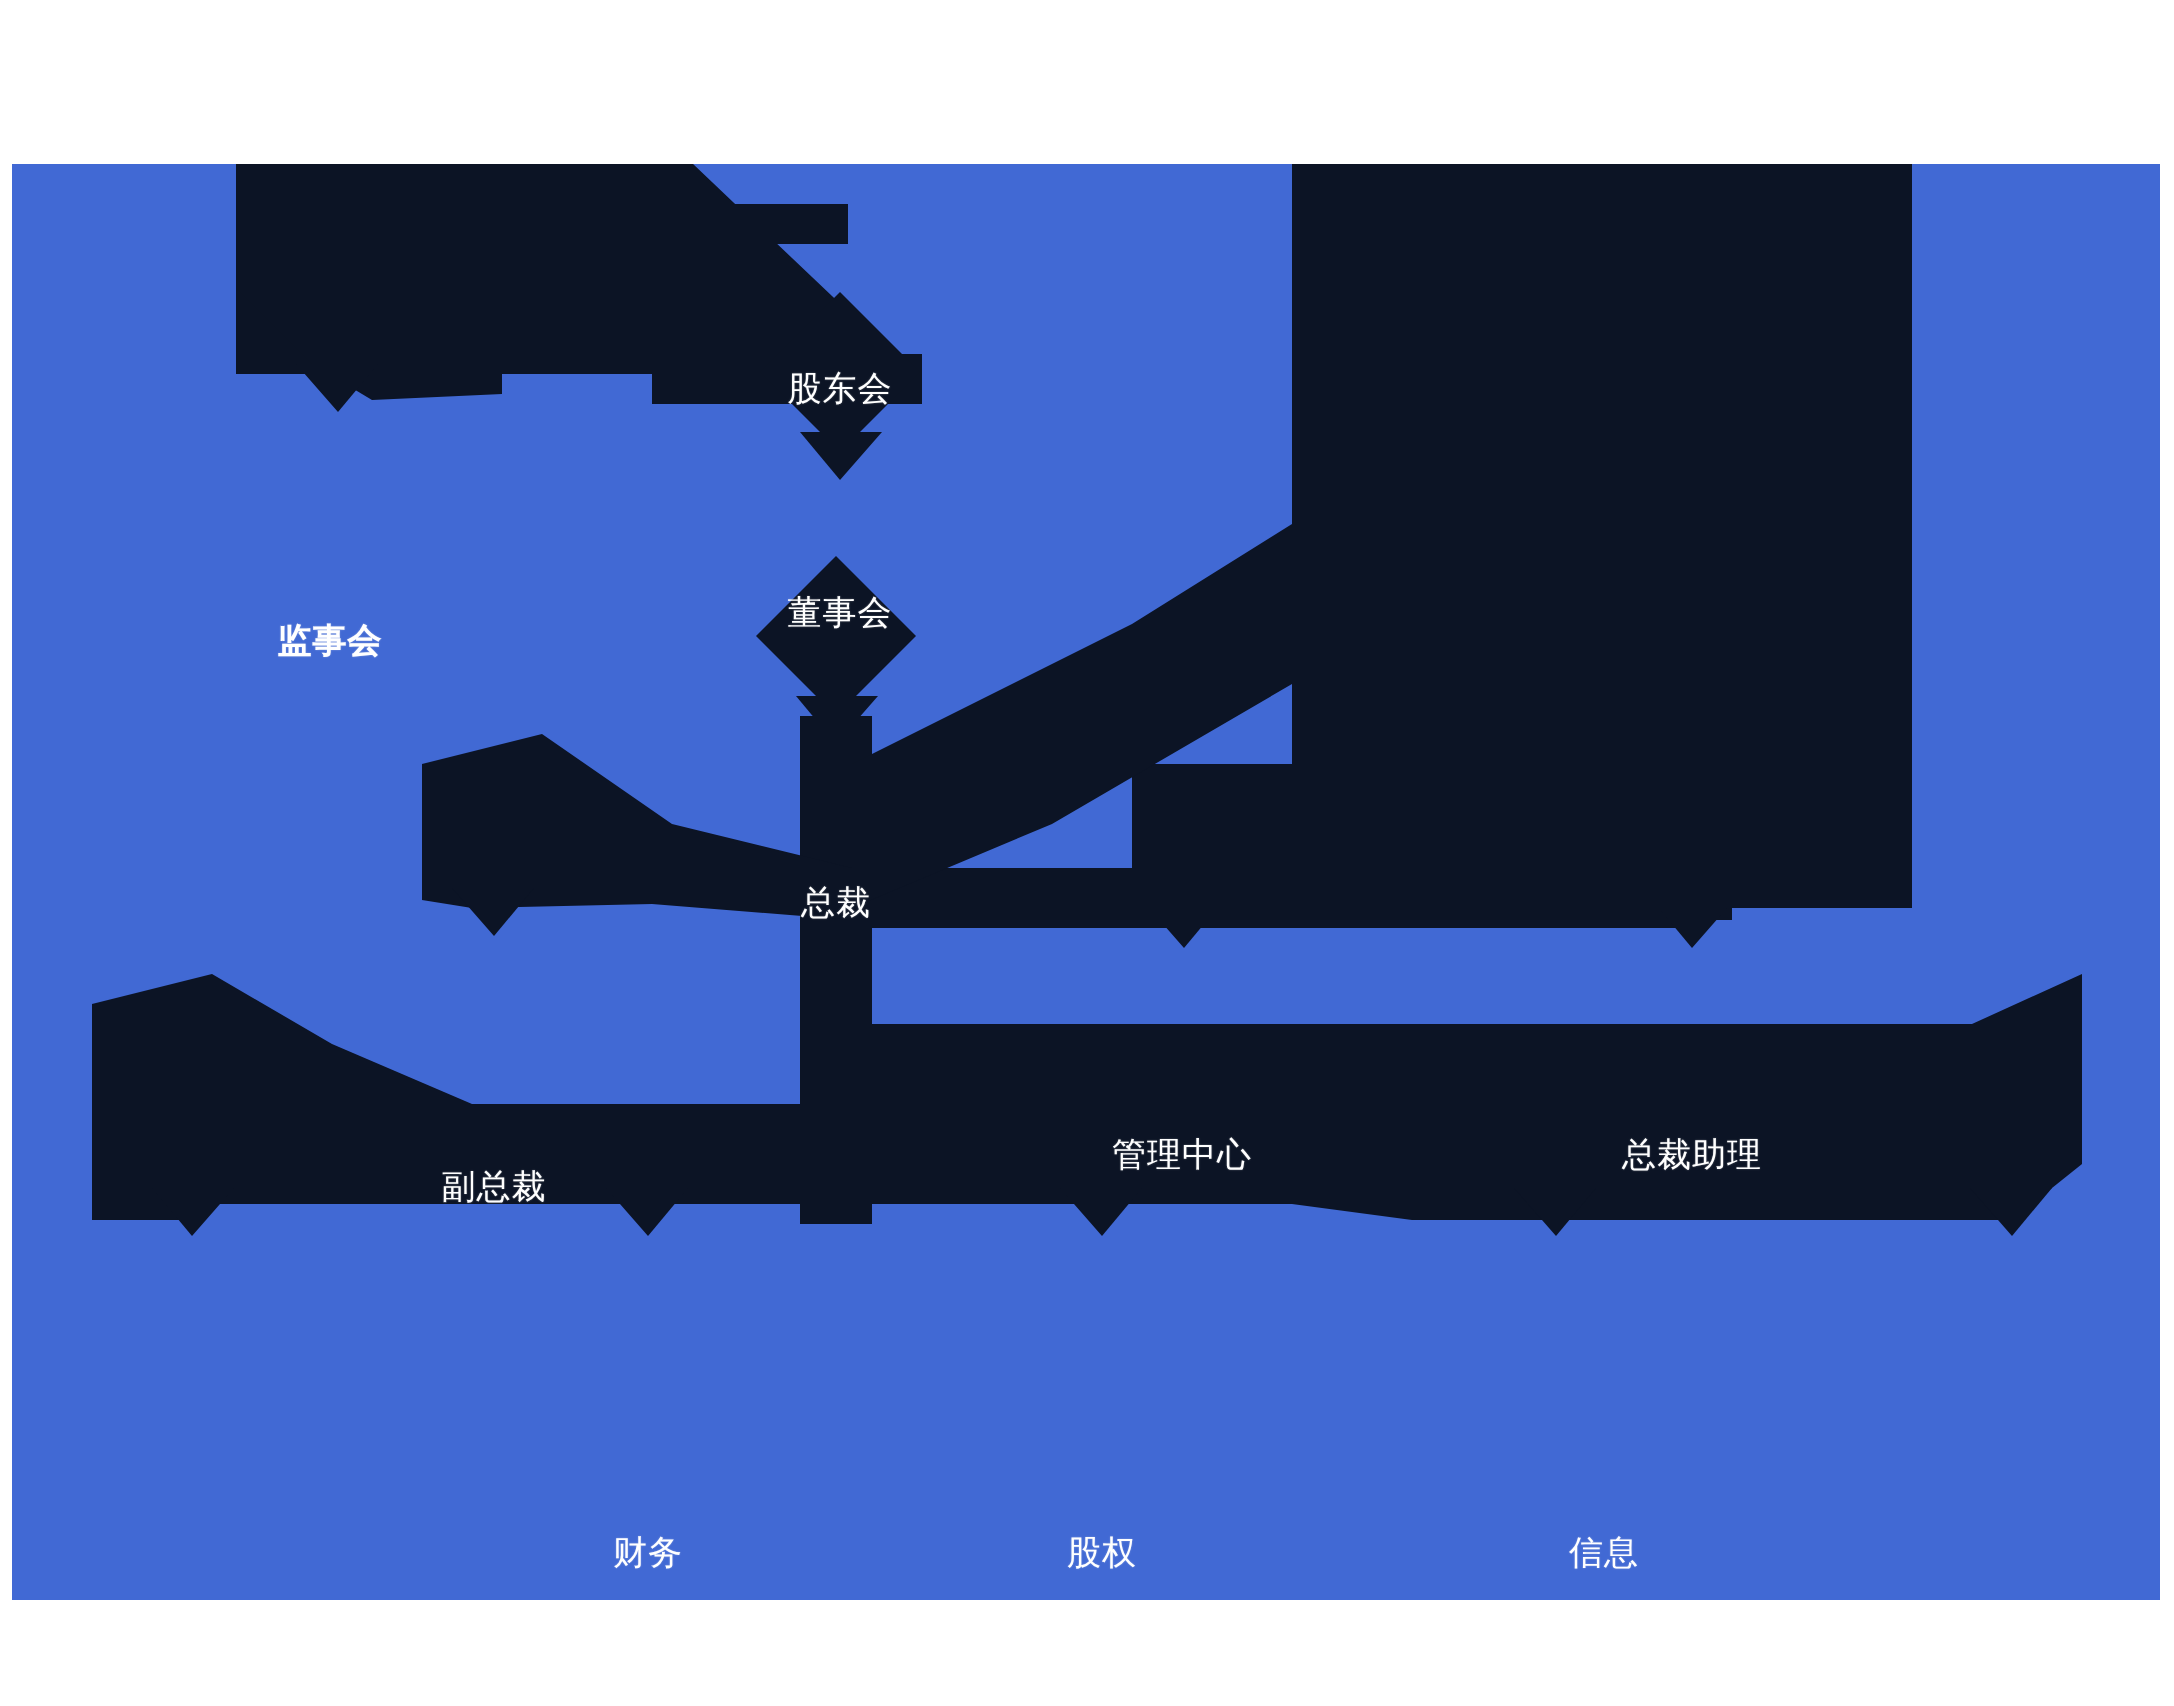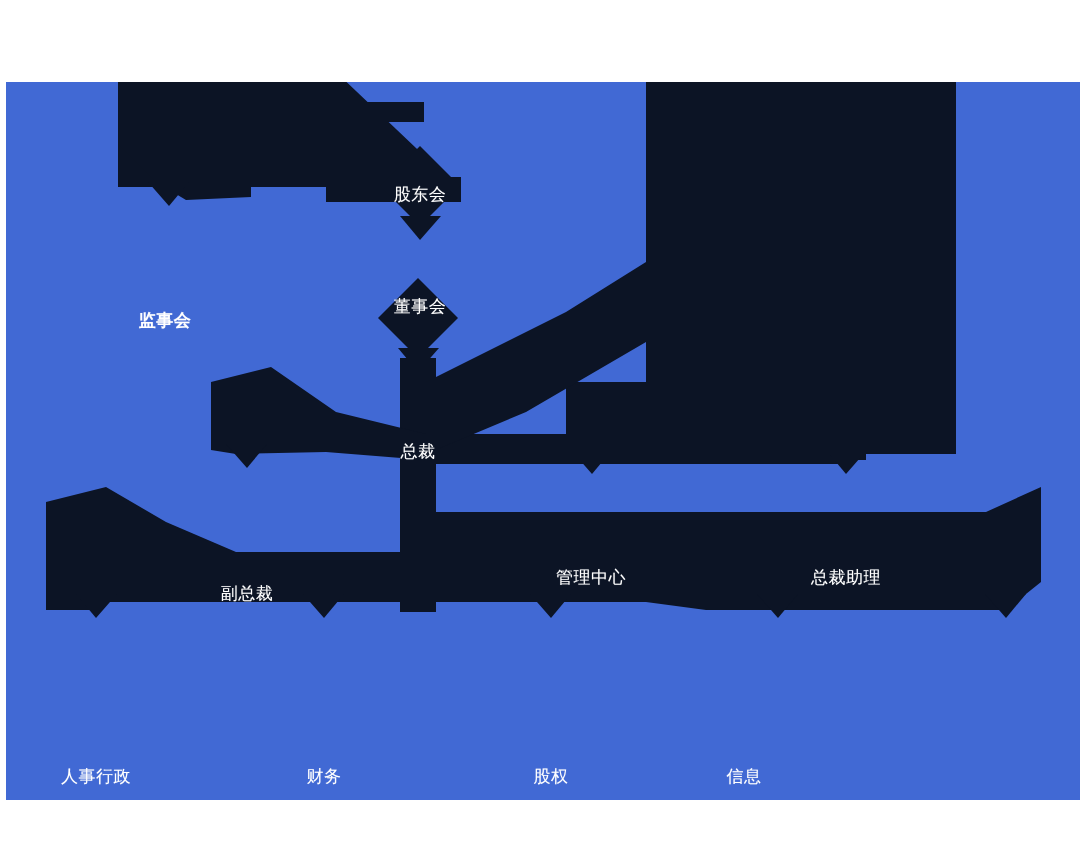--- a/index.html
+++ b/index.html
@@ -124,35 +124,31 @@
     <div class="node-label" style="left:414px; top:216px;">董事会</div>
 
     <div class="node-label" style="left:412px; top:361px;">总裁</div>
 
     <div class="node-label" style="left:241px; top:487px;margin-top:16px;">副总裁</div>
 
     <div class="node-label" style="left:585px; top:487px;">管理中心</div>
 
     <div class="node-label" style="left:840px; top:487px;text-align:center;">总裁助理</div>
 
-    <div class="leaf-label" style="left:90px; top:683px;">
-      <span class="ln">人事行政</span>
-      <span class="ln">管理中心</span>
-    </div>
 
     <div class="leaf-label" style="left:318px; top:683px;">
       <span class="ln">财务</span>
       <span class="ln">管理中心</span>
     </div>
 
     <div class="leaf-label" style="left:545px; top:683px;">
       <span class="ln">股权</span>
       <span class="ln">管理中心</span>
     </div>
 
-    <div class="leaf-label" style="left:738px; top:683px;">
+    <div class="leaf-label" style="left:796px; top:683px;">
       <span class="ln">信息</span>
       <span class="ln">管理中心</span>
     </div>
 
 
   </div>
 </div>
 
 </body></html>

